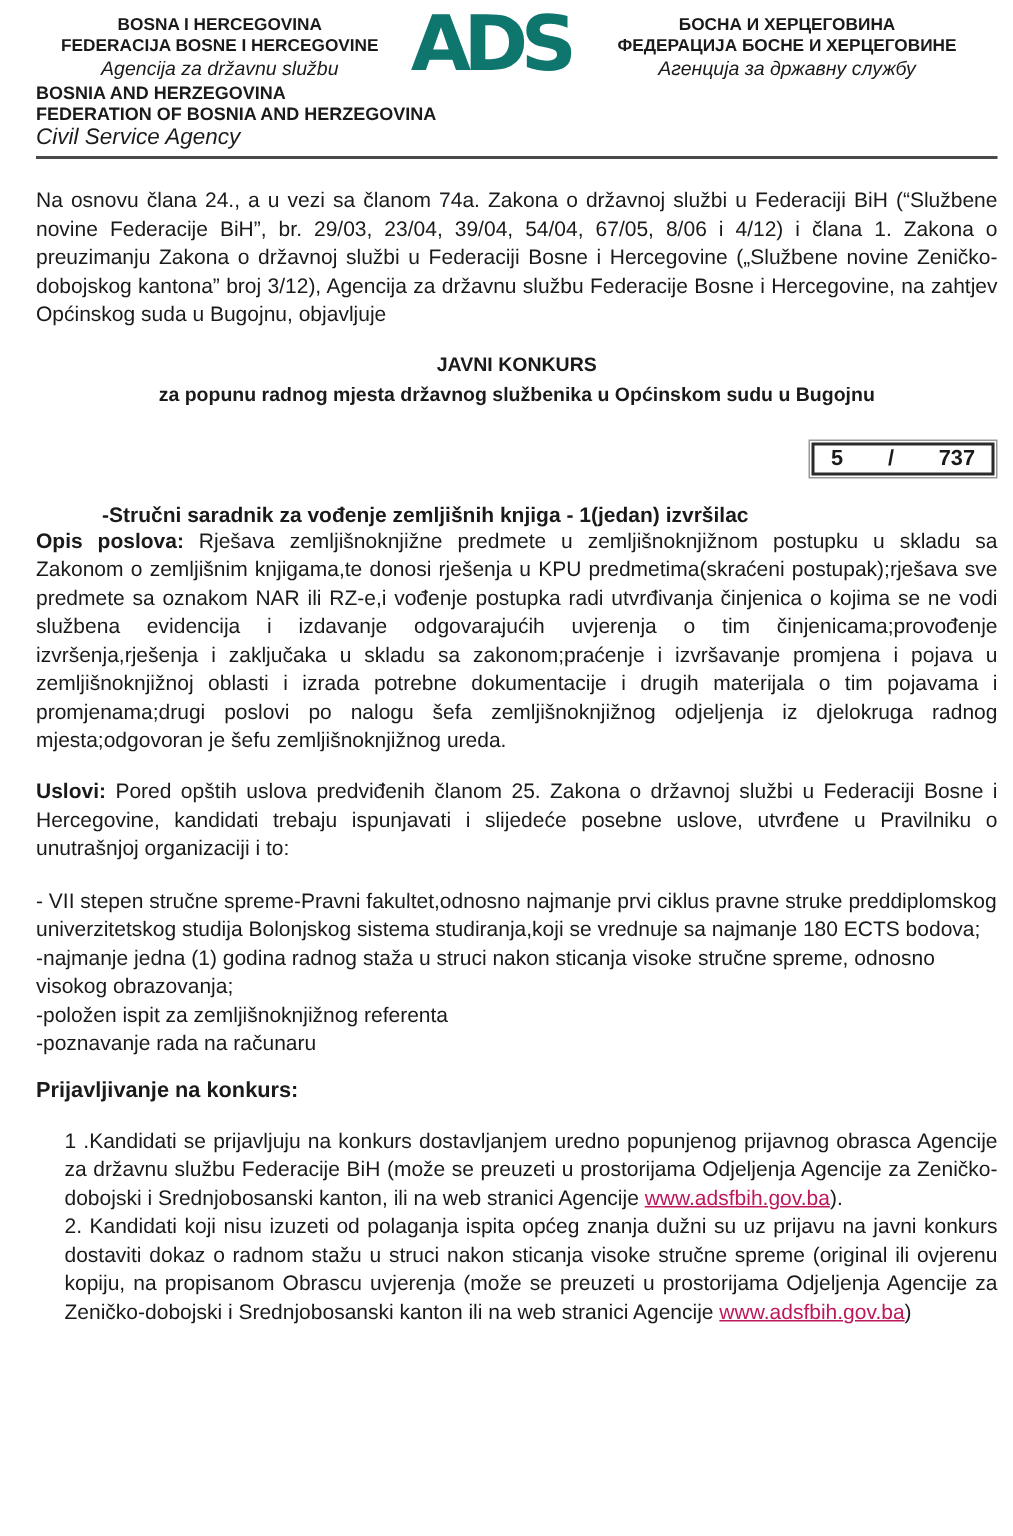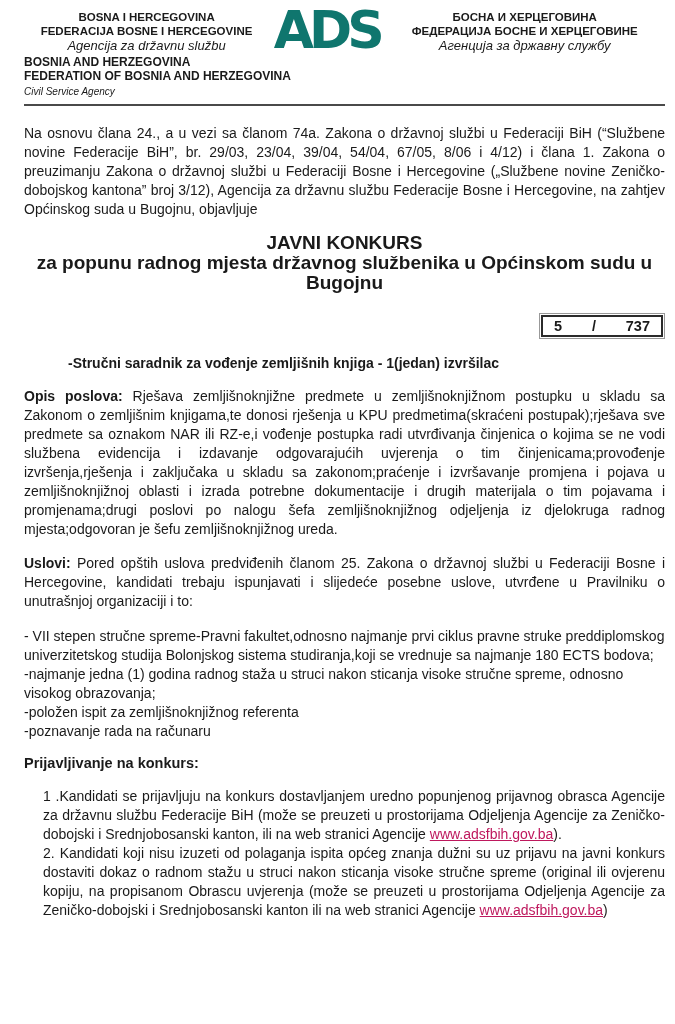--- a/index.html
+++ b/index.html
@@ -17,45 +17,45 @@
   .hdr-caps  { font-size:11.5px; font-weight:bold; line-height:14px; white-space:nowrap; }
   .hdr-italic{ font-size:13px; font-style:italic; line-height:16px; white-space:nowrap; }
   .logo { width:120px; text-align:center; }
   .logo-text {
     font-family:"DejaVu Sans", sans-serif; font-weight:bold;
     font-size:52px; line-height:48px; letter-spacing:-5px; color:#0f766e;
     display:inline-block; transform:scaleY(0.98);
   }
   .hdr-center { text-align:left; margin-top:1px; }
   .hdr-center .hdr-caps { font-size:12px; }
-  .hdr-center .hdr-italic { font-size:10px; line-height:18px; }
+  .hdr-center .hdr-italic { font-size:15px; line-height:18px; }
   .rule { border-top:2px solid #4a4a4a; margin-top:3px; }
 
   
   p { margin:0; }
   .body { font-size:14px; line-height:19px; }
   .justify { text-align:justify; }
   .bold { font-weight:bold; }
 
   .intro { margin-top:18px; }
 
   .title-block { margin-top:14px; text-align:center; font-weight:bold;
-                 font-size:19px; line-height:20px; }
+                 font-size:13px; line-height:20px; }
 
   .ref-row { display:flex; justify-content:flex-end; margin-top:20px; }
   .ref-outer { border:1px solid #999; padding:1px; }
   .ref-box {
     border:2px solid #2b2b2b; width:96px; height:18px;
     display:flex; justify-content:space-between; align-items:center;
     padding:0 11px; font-weight:bold; font-size:14.5px;
   }
 
   .position { margin-top:16px; margin-left:44px; font-weight:bold; font-size:14px; }
 
-  .jobdesc    { margin-top:16px; }
+  .jobdesc    { }
   .conditions { margin-top:15px; }
   .cond-items { margin-top:16px; }
   .cond-items > div { font-size:14px; line-height:19px; }
 
   .apply-heading { margin-top:14px; font-size:14.5px; }
 
   .apply-item { margin-left:19px; }
   .item1 { margin-top:16px; }
   .item3 { margin-top:19px; text-align:left; }
 

